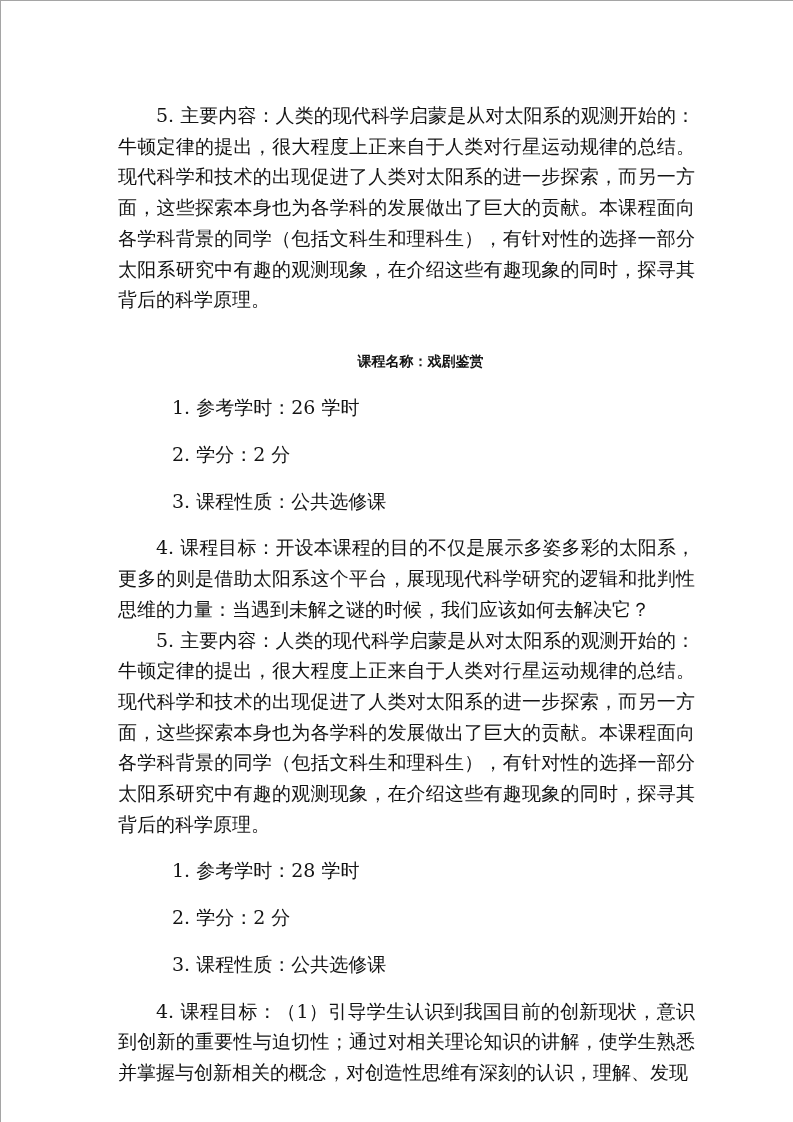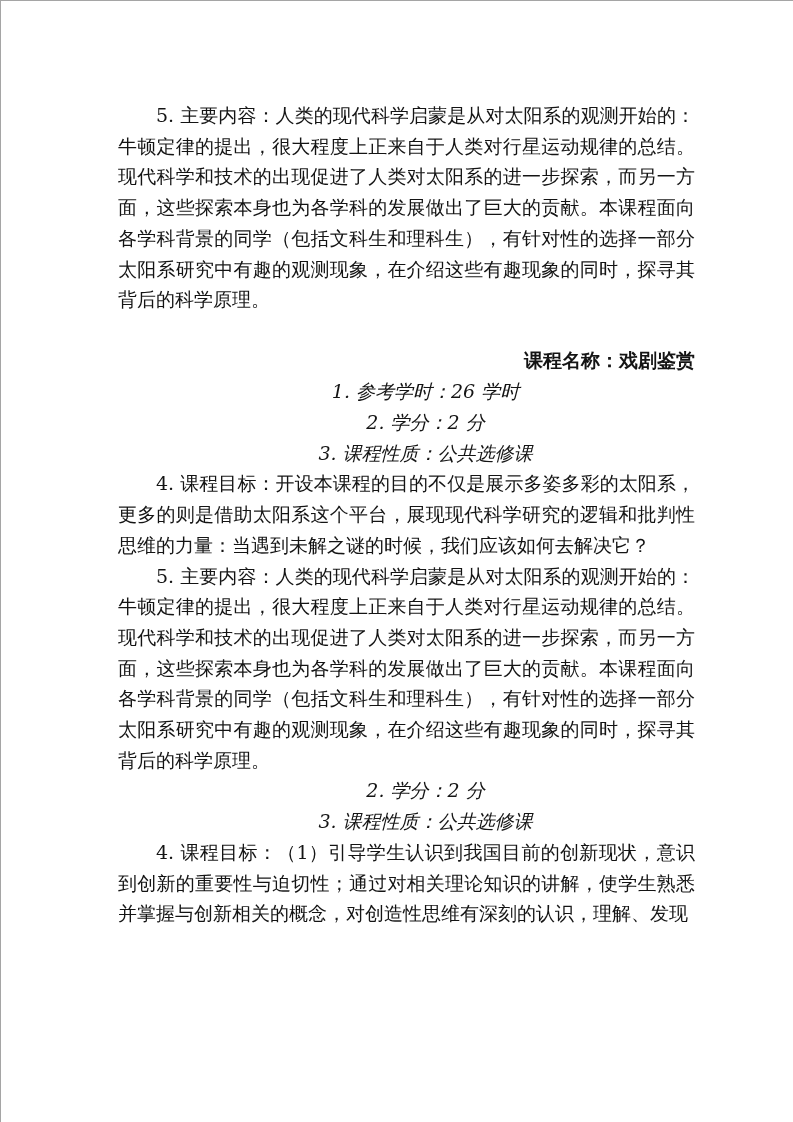--- a/index.html
+++ b/index.html
@@ -28,47 +28,46 @@
     line-height: 30.7px;
     text-align: justify;
     text-justify: inter-ideograph;
   }
   .para {
     margin: 0;
     text-indent: 2em;
   }
   .section-heading {
     margin: 30.7px 0 0 0;
-    font-size: 19px;
+    font-size: 14px;
     font-weight: bold;
     text-indent: 2em;
-    text-align: right;
-    font-family: Liberation Serif, serif;
+    text-align: center;
   }
   .item-line {
-    margin: 0;
+    margin: 16px;
     text-indent: 2em;
-    text-align: center;
+    text-align: left;
     white-space: nowrap;
-    font-style: italic;
   }
 </style>
 </head>
 <body>
 
 <div class="page">
   <div class="text-block">
 
     <p class="para">5. 主要内容：人类的现代科学启蒙是从对太阳系的观测开始的：牛顿定律的提出，很大程度上正来自于人类对行星运动规律的总结。现代科学和技术的出现促进了人类对太阳系的进一步探索，而另一方面，这些探索本身也为各学科的发展做出了巨大的贡献。本课程面向各学科背景的同学（包括文科生和理科生），有针对性的选择一部分太阳系研究中有趣的观测现象，在介绍这些有趣现象的同时，探寻其背后的科学原理。</p>
 
     <h3 class="section-heading">课程名称：戏剧鉴赏</h3>
     <p class="item-line">1. 参考学时：26 学时</p>
     <p class="item-line">2. 学分：2 分</p>
     <p class="item-line">3. 课程性质：公共选修课</p>
     <p class="para">4. 课程目标：开设本课程的目的不仅是展示多姿多彩的太阳系，更多的则是借助太阳系这个平台，展现现代科学研究的逻辑和批判性思维的力量：当遇到未解之谜的时候，我们应该如何去解决它？</p>
     <p class="para">5. 主要内容：人类的现代科学启蒙是从对太阳系的观测开始的：牛顿定律的提出，很大程度上正来自于人类对行星运动规律的总结。现代科学和技术的出现促进了人类对太阳系的进一步探索，而另一方面，这些探索本身也为各学科的发展做出了巨大的贡献。本课程面向各学科背景的同学（包括文科生和理科生），有针对性的选择一部分太阳系研究中有趣的观测现象，在介绍这些有趣现象的同时，探寻其背后的科学原理。</p>
 
+    <p class="item-line">1. 参考学时：28 学时</p>
     <p class="item-line">2. 学分：2 分</p>
     <p class="item-line">3. 课程性质：公共选修课</p>
     <p class="para">4. 课程目标：（1）引导学生认识到我国目前的创新现状，意识到创新的重要性与迫切性；通过对相关理论知识的讲解，使学生熟悉并掌握与创新相关的概念，对创造性思维有深刻的认识，理解、发现</p>
 
   </div>
 </div>
 
 </body></html>

